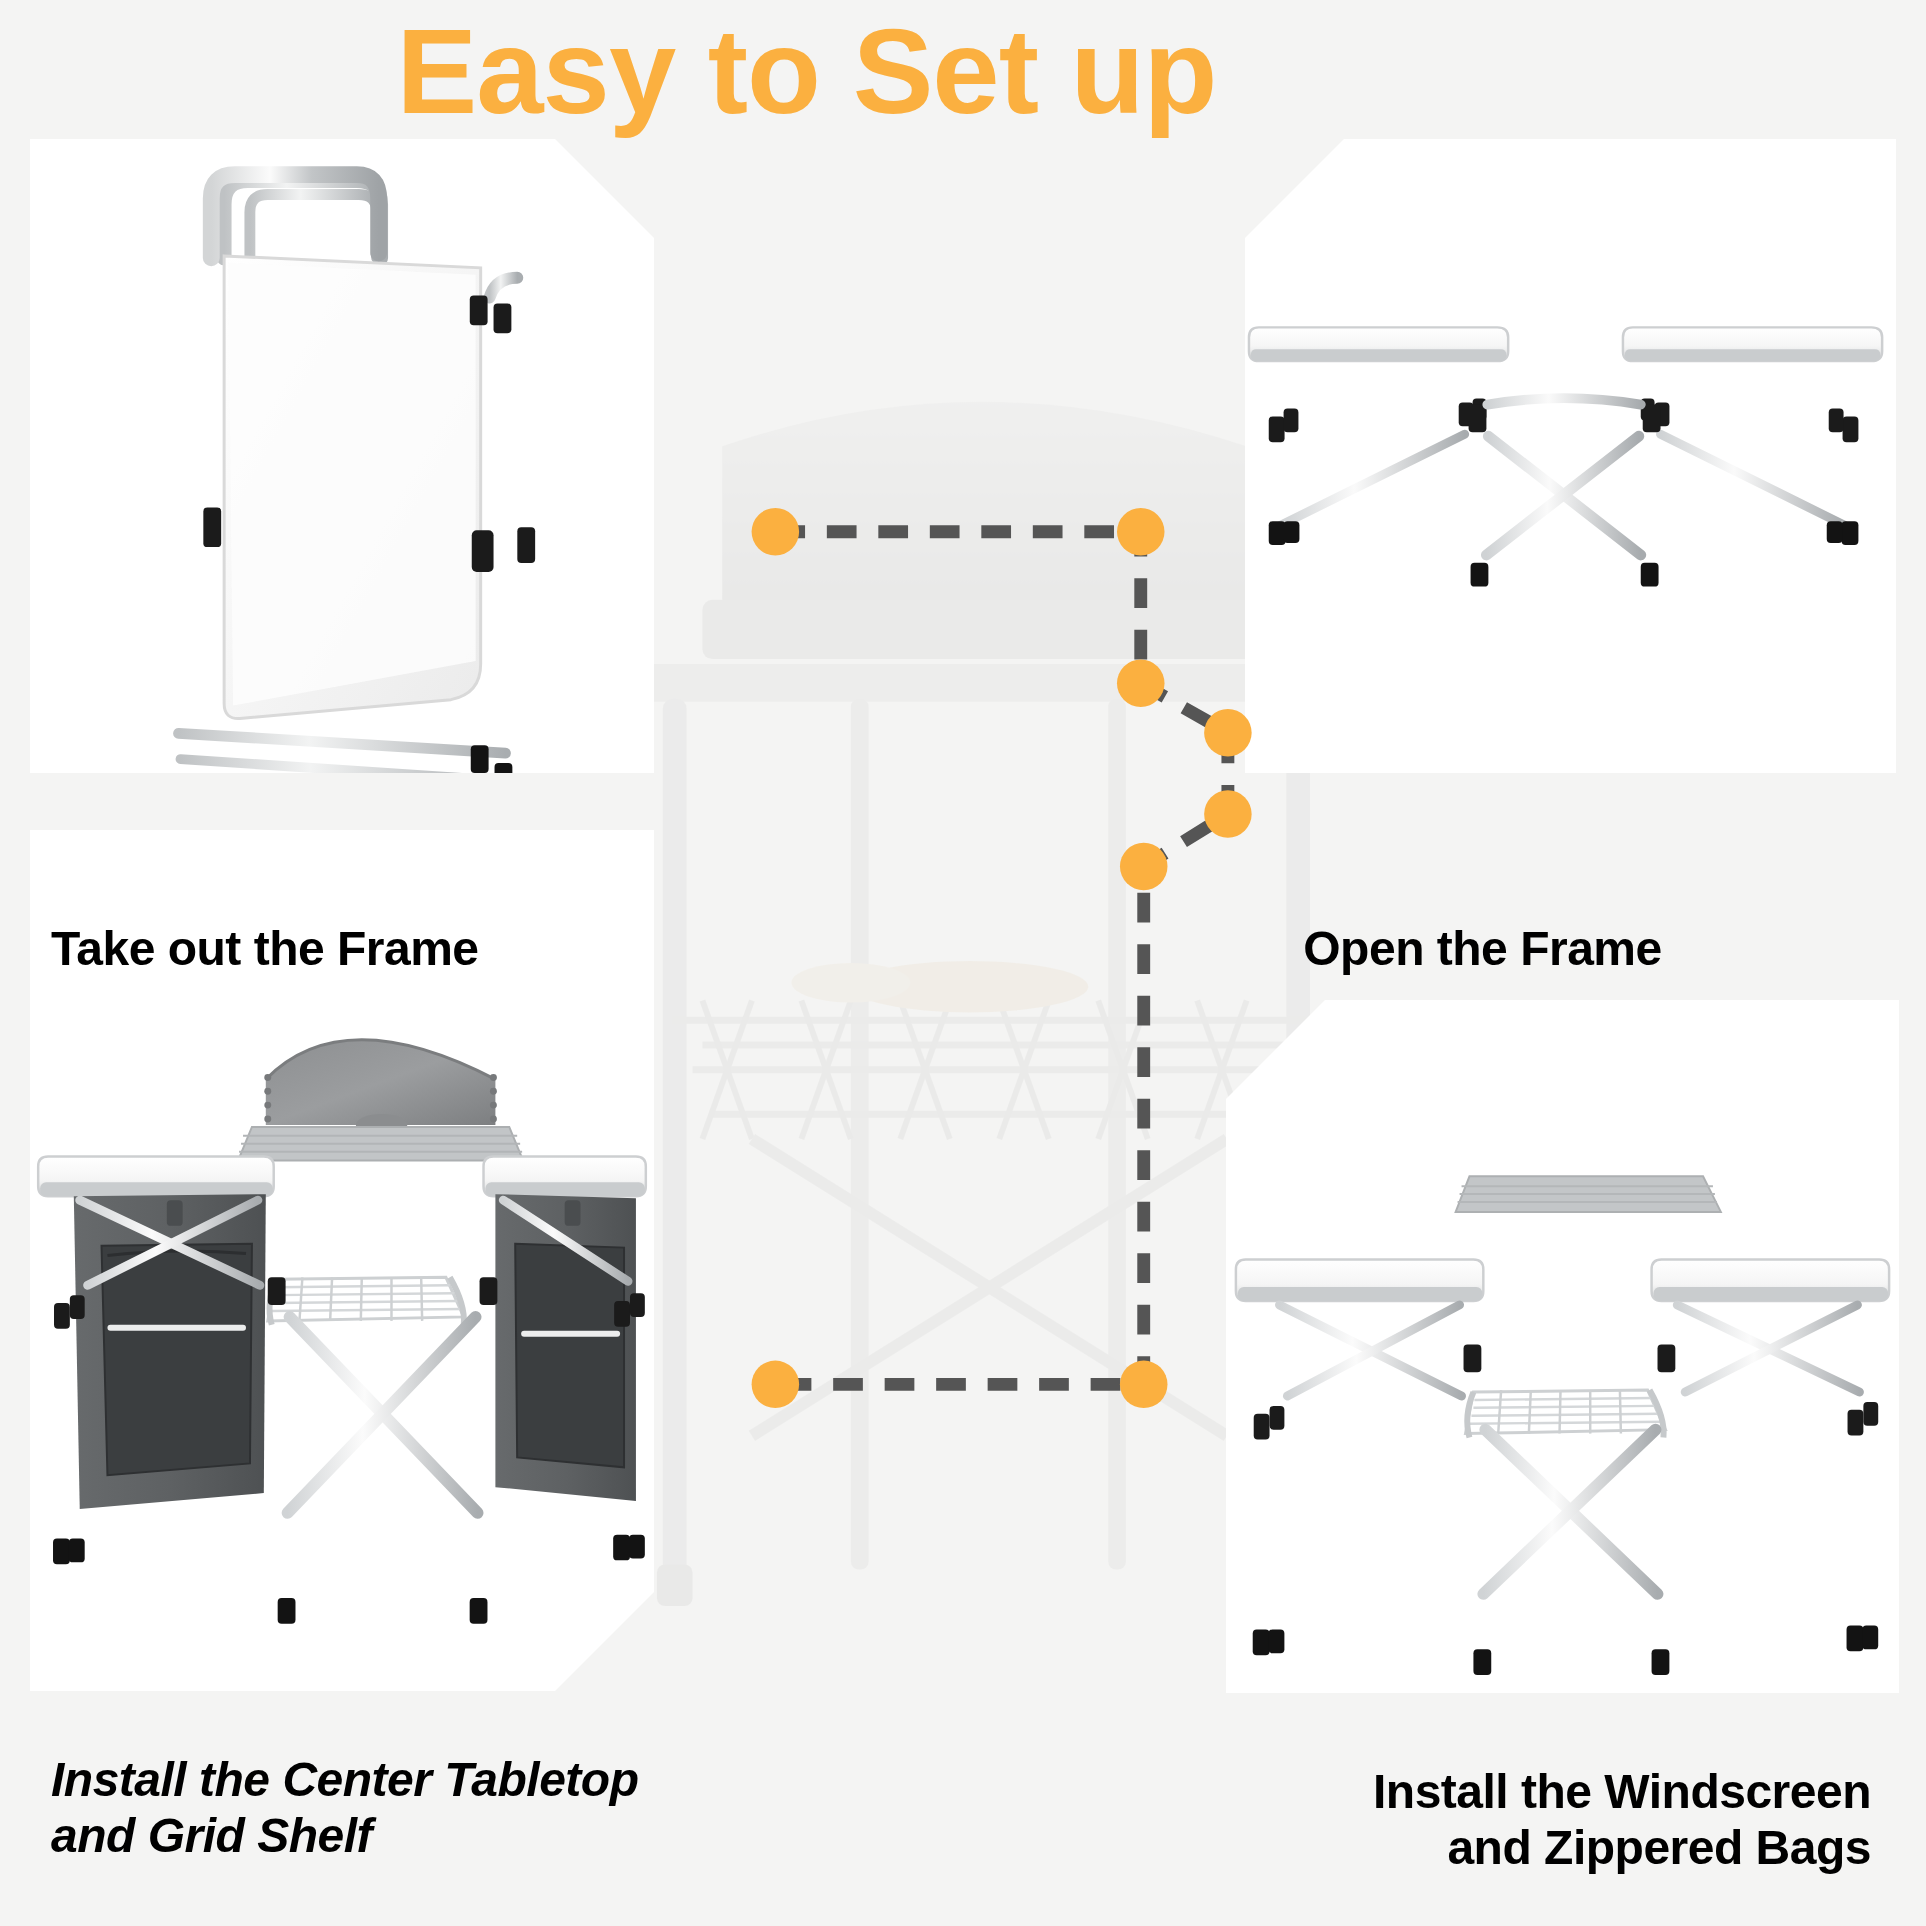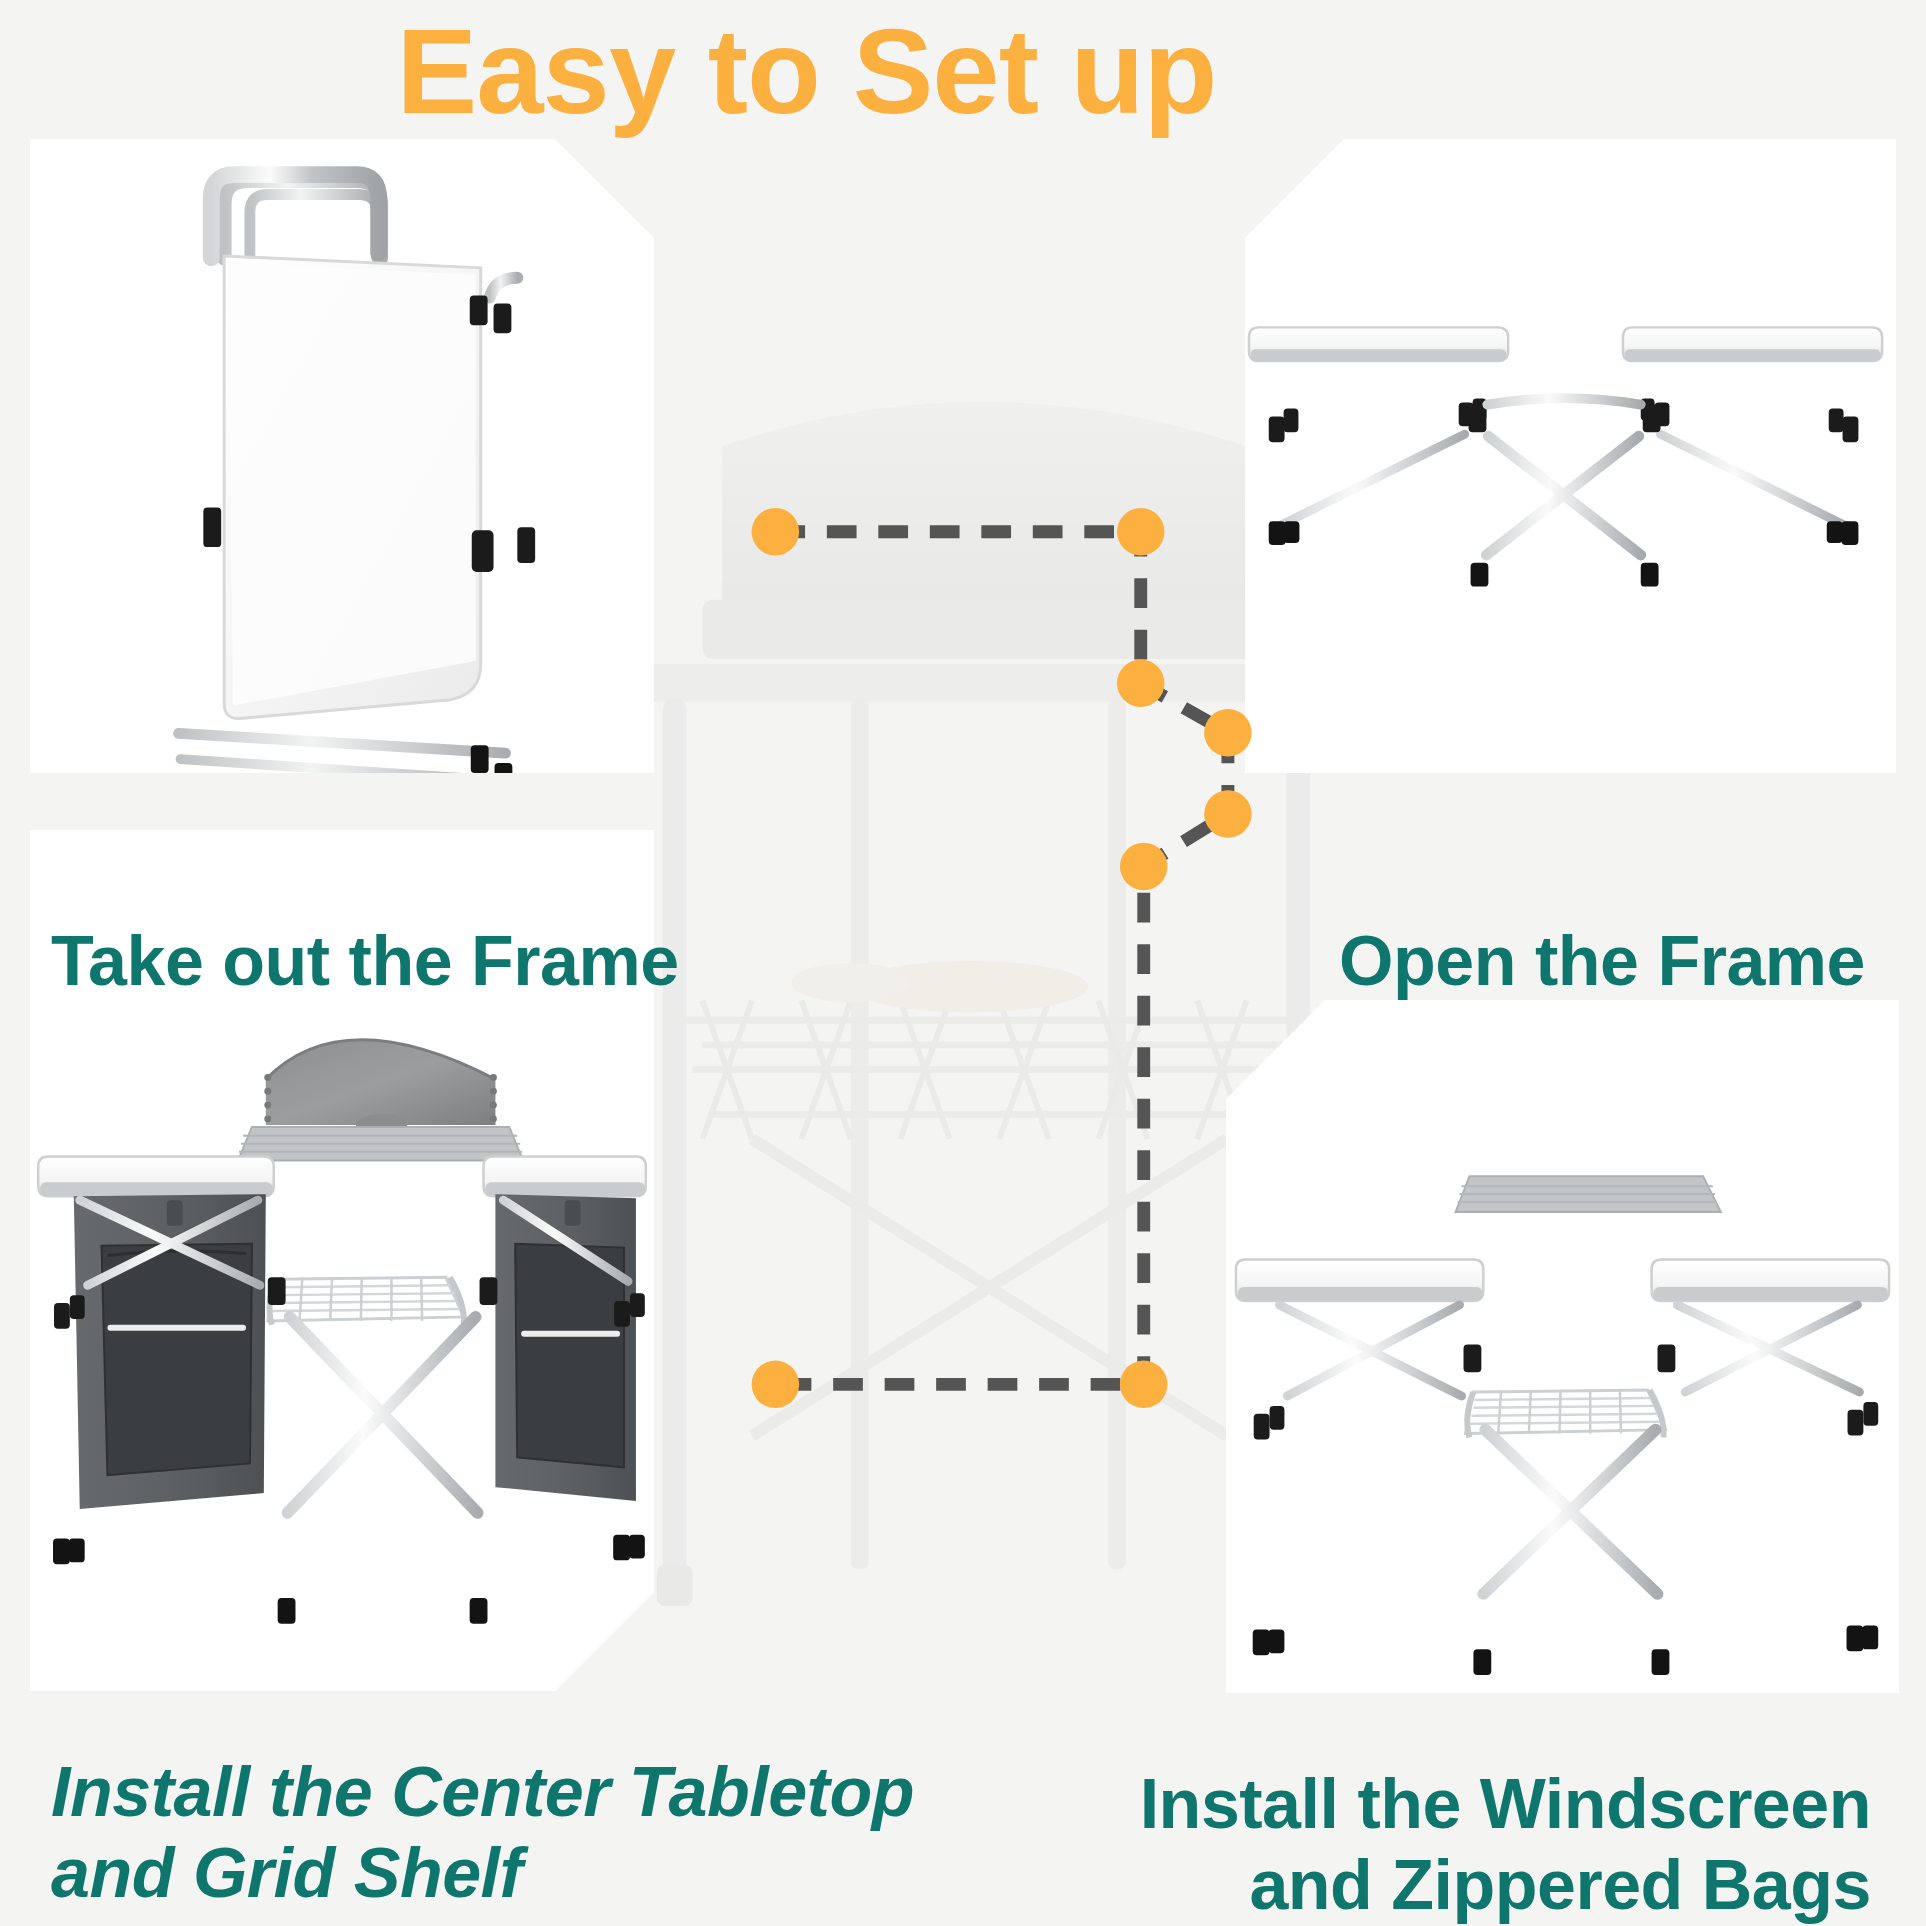--- a/index.html
+++ b/index.html
@@ -47,30 +47,30 @@
   .panel.bl{left:30px;  top:830px;  width:624px;  height:861px;
     clip-path:polygon(0 0, 624px 0, 624px 762px, 525px 861px, 0 861px);}
   .panel.br{left:1226px;top:1000px; width:673px;  height:693px;
     clip-path:polygon(99px 0, 673px 0, 673px 693px, 0 693px, 0 99px);}
 
   .panel-art{position:absolute;inset:0;}
 
   
   .caption{
     position:absolute;
-    color:#0f766e;
-    font-size:70px;
+    color:#000000;
+    font-size:48px;
     font-weight:bold;
     line-height:1.16;
     letter-spacing:-0.5px;
     z-index:30;
     white-space:pre-line;
   }
   .caption.cap-tl{left:51px;  top:921px;  text-align:left;}
-  .caption.cap-tr{left:984px;top:921px;  width:881px; text-align:right;}
+  .caption.cap-tr{left:1042px;top:921px;  width:881px; text-align:center;}
   .caption.cap-bl{left:51px;  top:1752px; text-align:left;font-style:italic;}
   .caption.cap-br{left:990px;top:1764px; width:881px; text-align:right;}
 
   
   .connector{position:absolute;inset:0;z-index:25;pointer-events:none;}
 </style>
 </head>
 <body>
 
 <div id="stage">

